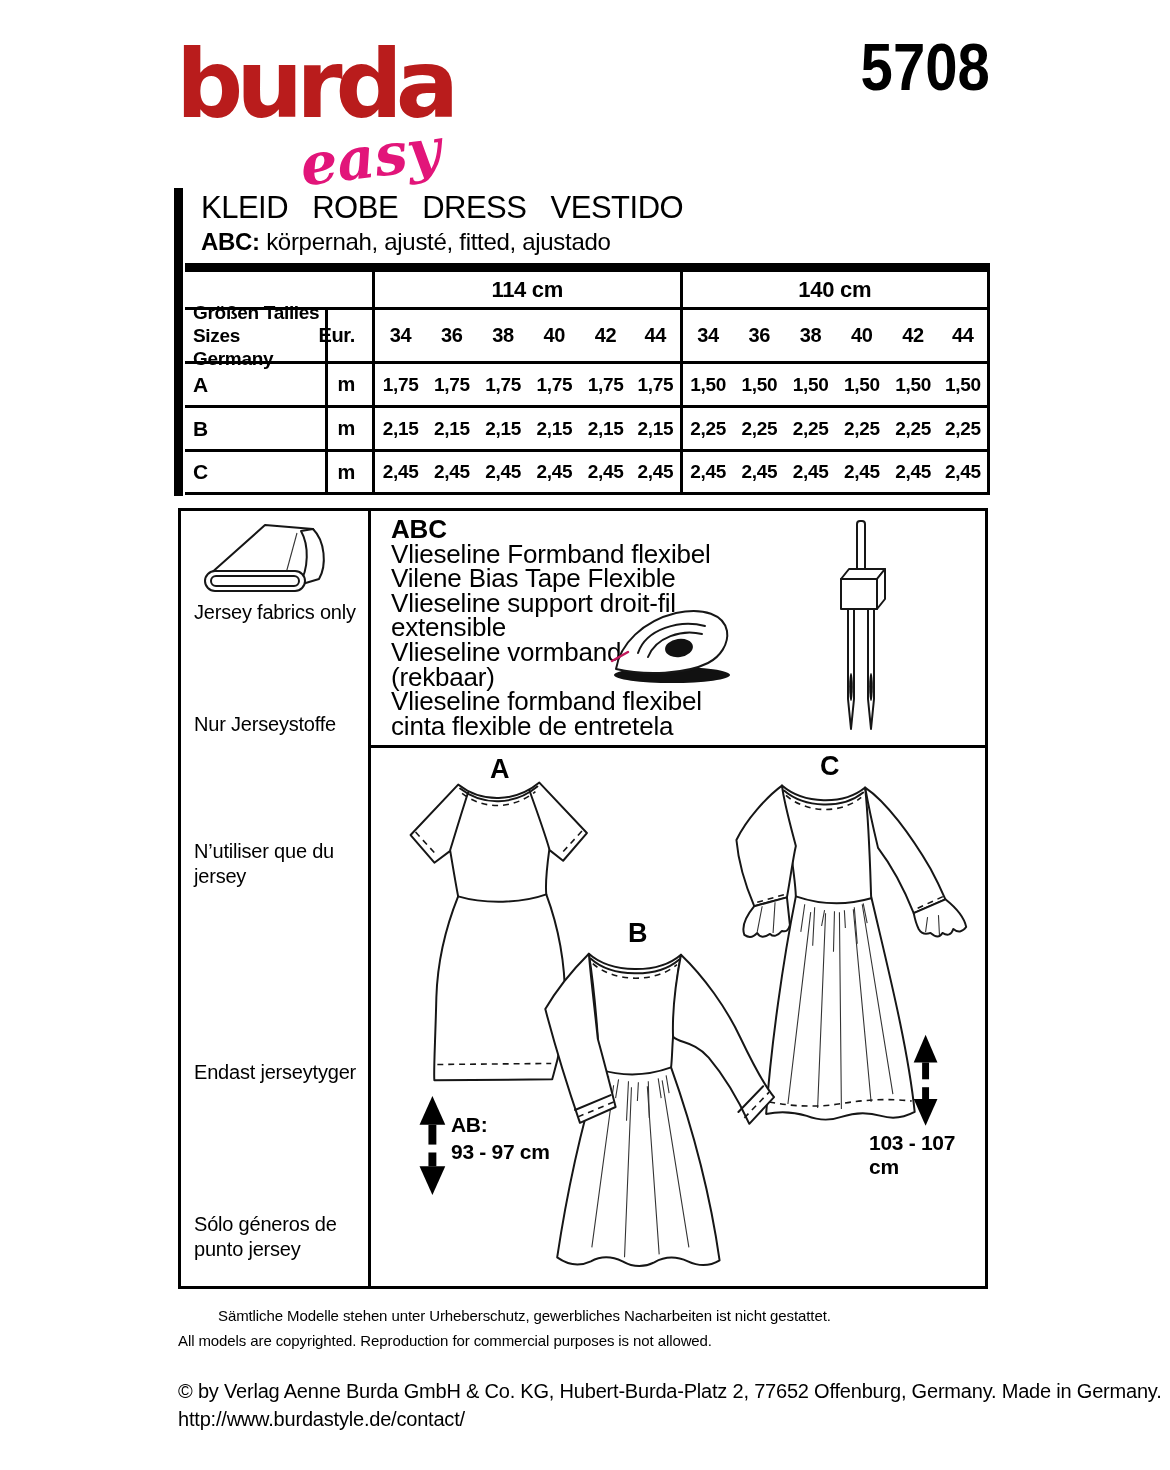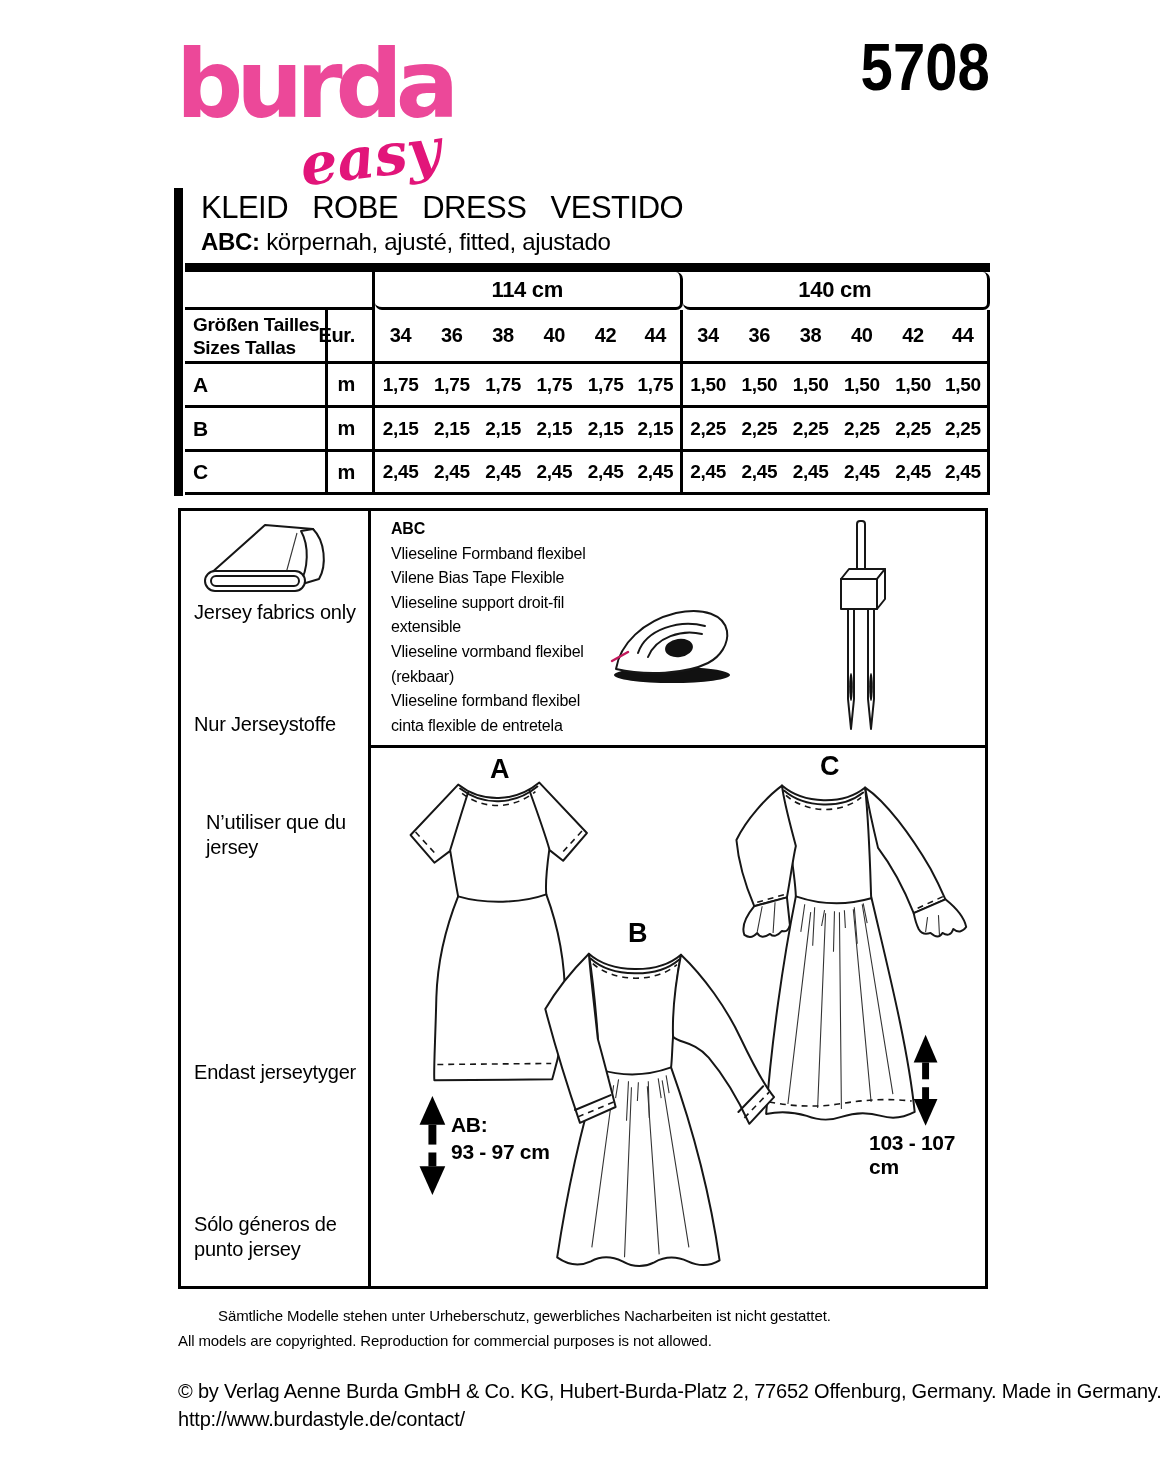--- a/index.html
+++ b/index.html
@@ -23,40 +23,40 @@
   
   .table-topbar{position:absolute;left:185px;top:263px;width:805px;height:9px;background:#000;}
   .ftable{position:absolute;left:185px;top:272px;width:805px;display:grid;
     grid-template-columns:143px 47px repeat(12,51.25px);
     grid-template-rows:38px 54px 44px 44px 43px;font-weight:bold;letter-spacing:-.3px;}
   .ftable .c{display:flex;align-items:center;justify-content:center;font-size:19px;
     border-bottom:3px solid #000;box-sizing:border-box;}
   .ftable .br{border-right:3px solid #000;}
   .ftable .sp2{grid-column:span 2;}
   .ftable .sp6{grid-column:span 6;}
-  .ftable .grp{font-size:22px;border-radius:7px;}
+  .ftable .grp{font-size:22px;}
   .ftable .szh{flex-direction:column;align-items:flex-start;justify-content:center;
     font-size:19px;line-height:23px;padding-left:8px;}
   .ftable .lbl{justify-content:flex-start;padding-left:8px;font-size:21px;}
   .ftable .rgt{justify-content:flex-end;padding-right:17px;font-size:20px;}
   .ftable .sz{font-size:20px;}
 
   
   .lower{position:absolute;left:178px;top:508px;width:810px;height:781px;
     border:3px solid #000;box-sizing:border-box;}
   .vdiv{position:absolute;left:187px;top:0;width:3px;height:775px;background:#000;}
   .hdiv{position:absolute;left:190px;top:234px;width:614px;height:3px;background:#000;}
 
   .sidebar{position:absolute;left:0;top:0;width:187px;height:775px;}
   .sb-item{position:absolute;left:13px;width:172px;font-size:20px;line-height:25px;letter-spacing:-.2px;}
-  .sb-0{top:89px;} .sb-1{top:201px;} .sb-2{top:299px;margin-left:12px;} .sb-3{top:431px;} .sb-4{top:549px;} .sb-5{top:661px;margin-top:40px;}
+  .sb-0{top:89px;} .sb-1{top:201px;} .sb-2{top:328px;} .sb-3{top:431px;} .sb-4{top:549px;} .sb-5{top:661px;margin-top:40px;}
   .fabric-icon{position:absolute;left:12px;top:6px;}
 
   .notions{position:absolute;left:190px;top:0;width:614px;height:234px;}
-  .notions-text{position:absolute;left:20px;top:6px;font-size:16px;line-height:24.6px;letter-spacing:-.2px;}
+  .notions-text{position:absolute;left:20px;top:6px;font-size:26px;line-height:24.6px;letter-spacing:-.2px;}
   .notions-text .head{font-weight:bold;}
   .iron-icon{position:absolute;left:237px;top:88px;}
   .needle-icon{position:absolute;left:462px;top:8px;}
 
   .drawings{position:absolute;left:190px;top:237px;width:614px;height:538px;}
   .dresses{position:absolute;left:0;top:0;}
   .view-label{position:absolute;font-size:27px;font-weight:bold;}
   .vl-a{left:119px;top:6px;} .vl-b{left:257px;top:170px;} .vl-c{left:449px;top:3px;}
   .measure{position:absolute;font-size:21px;font-weight:bold;letter-spacing:-.3px;}
   .m-ab1{left:80px;top:365px;} .m-ab2{left:80px;top:392px;} .m-c{left:498px;top:383px;}
@@ -70,41 +70,41 @@
   svg .ln{fill:none;stroke:#161616;stroke-width:2;stroke-linecap:round;stroke-linejoin:round;}
   svg .fw{fill:#fff;stroke:#161616;stroke-width:2;stroke-linejoin:round;}
   svg .thin{fill:none;stroke:#333;stroke-width:1.1;}
   svg .dash{fill:none;stroke:#161616;stroke-width:1.6;stroke-dasharray:6 5;}
 </style>
 </head>
 <body>
 
 <div class="page">
 
-  <div class="logo-burda" style="color:#ec4899">burda</div>
+  <div class="logo-burda" style="color:#b91c1c">burda</div>
   <div class="logo-easy" style="color:#e2157a">easy</div>
   <div class="pattern-number">5708</div>
 
   <div class="title-bar"></div>
   <div class="title-main">KLEID  ROBE  DRESS  VESTIDO</div>
   <div class="title-sub">
     <span class="abc">ABC:</span>
     <span>körpernah, ajusté, fitted, ajustado</span>
   </div>
 
   <div class="table-topbar"></div>
   <div class="ftable">
 
     <div class="c sp2 br"></div>
     <div class="c sp6 br grp">114 cm</div>
     <div class="c sp6 br grp">140 cm</div>
 
     <div class="c szh br">
       <span>Größen  Tailles</span>
-      <span>Sizes  Tallas</span>
+      <span>Sizes  Germany</span>
     </div>
     <div class="c rgt br">Eur.</div>
     <div class="c sz">34</div>
     <div class="c sz">36</div>
     <div class="c sz">38</div>
     <div class="c sz">40</div>
     <div class="c sz">42</div>
     <div class="c sz br">44</div>
     <div class="c sz">34</div>
     <div class="c sz">36</div>

